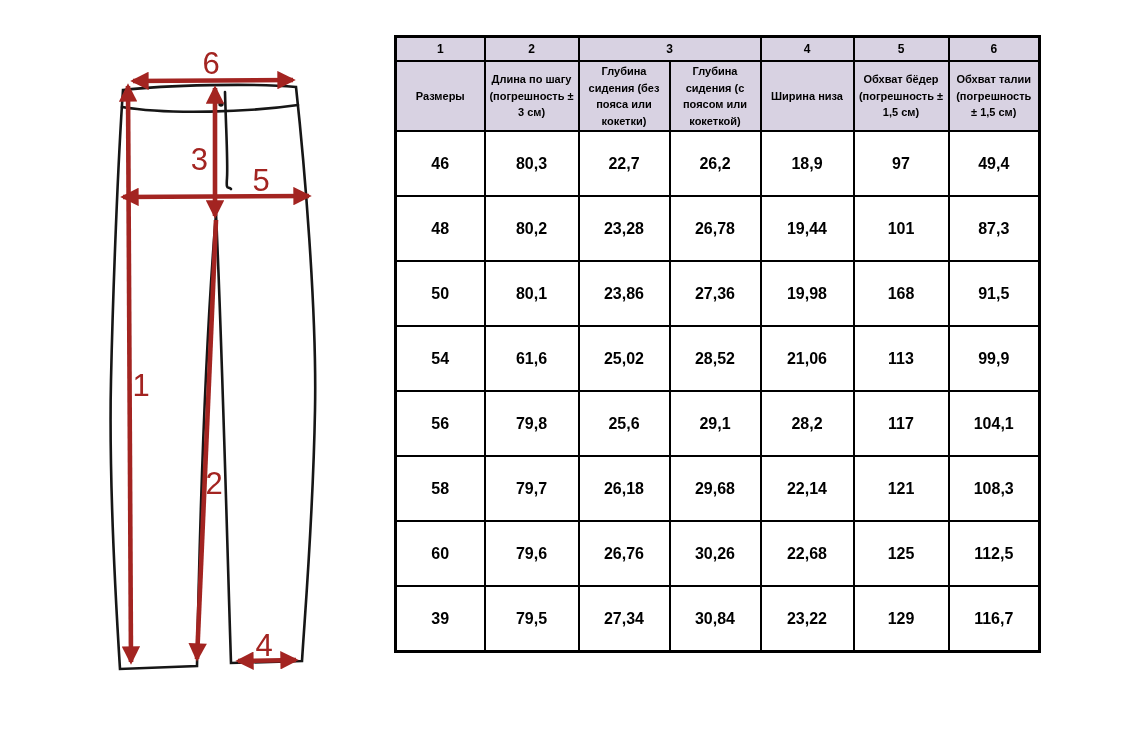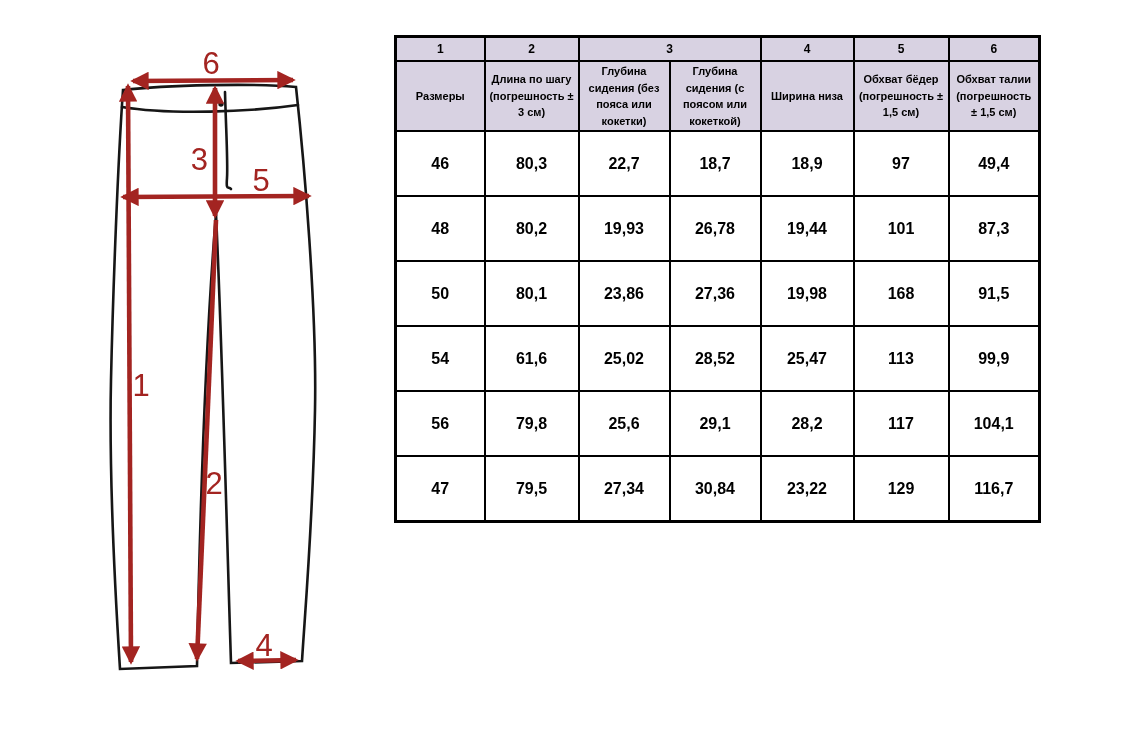--- a/index.html
+++ b/index.html
@@ -102,63 +102,81 @@
         <th>Ширина низа</th>
         <th>Обхват бёдер (погрешность ± 1,5 см)</th>
         <th>Обхват талии (погрешность ± 1,5 см)</th>
       </tr>
     </thead>
     <tbody>
         <tr>
           <td>46</td>
           <td>80,3</td>
           <td>22,7</td>
-          <td>18,7</td>
+          <td>26,2</td>
           <td>18,9</td>
           <td>97</td>
           <td>49,4</td>
         </tr>
         <tr>
           <td>48</td>
           <td>80,2</td>
-          <td>19,93</td>
+          <td>23,28</td>
           <td>26,78</td>
           <td>19,44</td>
           <td>101</td>
           <td>87,3</td>
         </tr>
         <tr>
           <td>50</td>
           <td>80,1</td>
           <td>23,86</td>
           <td>27,36</td>
           <td>19,98</td>
           <td>168</td>
           <td>91,5</td>
         </tr>
         <tr>
           <td>54</td>
           <td>61,6</td>
           <td>25,02</td>
           <td>28,52</td>
-          <td>25,47</td>
+          <td>21,06</td>
           <td>113</td>
           <td>99,9</td>
         </tr>
         <tr>
           <td>56</td>
           <td>79,8</td>
           <td>25,6</td>
           <td>29,1</td>
           <td>28,2</td>
           <td>117</td>
           <td>104,1</td>
         </tr>
         <tr>
-          <td>47</td>
+          <td>58</td>
+          <td>79,7</td>
+          <td>26,18</td>
+          <td>29,68</td>
+          <td>22,14</td>
+          <td>121</td>
+          <td>108,3</td>
+        </tr>
+        <tr>
+          <td>60</td>
+          <td>79,6</td>
+          <td>26,76</td>
+          <td>30,26</td>
+          <td>22,68</td>
+          <td>125</td>
+          <td>112,5</td>
+        </tr>
+        <tr>
+          <td>39</td>
           <td>79,5</td>
           <td>27,34</td>
           <td>30,84</td>
           <td>23,22</td>
           <td>129</td>
           <td>116,7</td>
         </tr>
       </tbody>
   </table>
 

